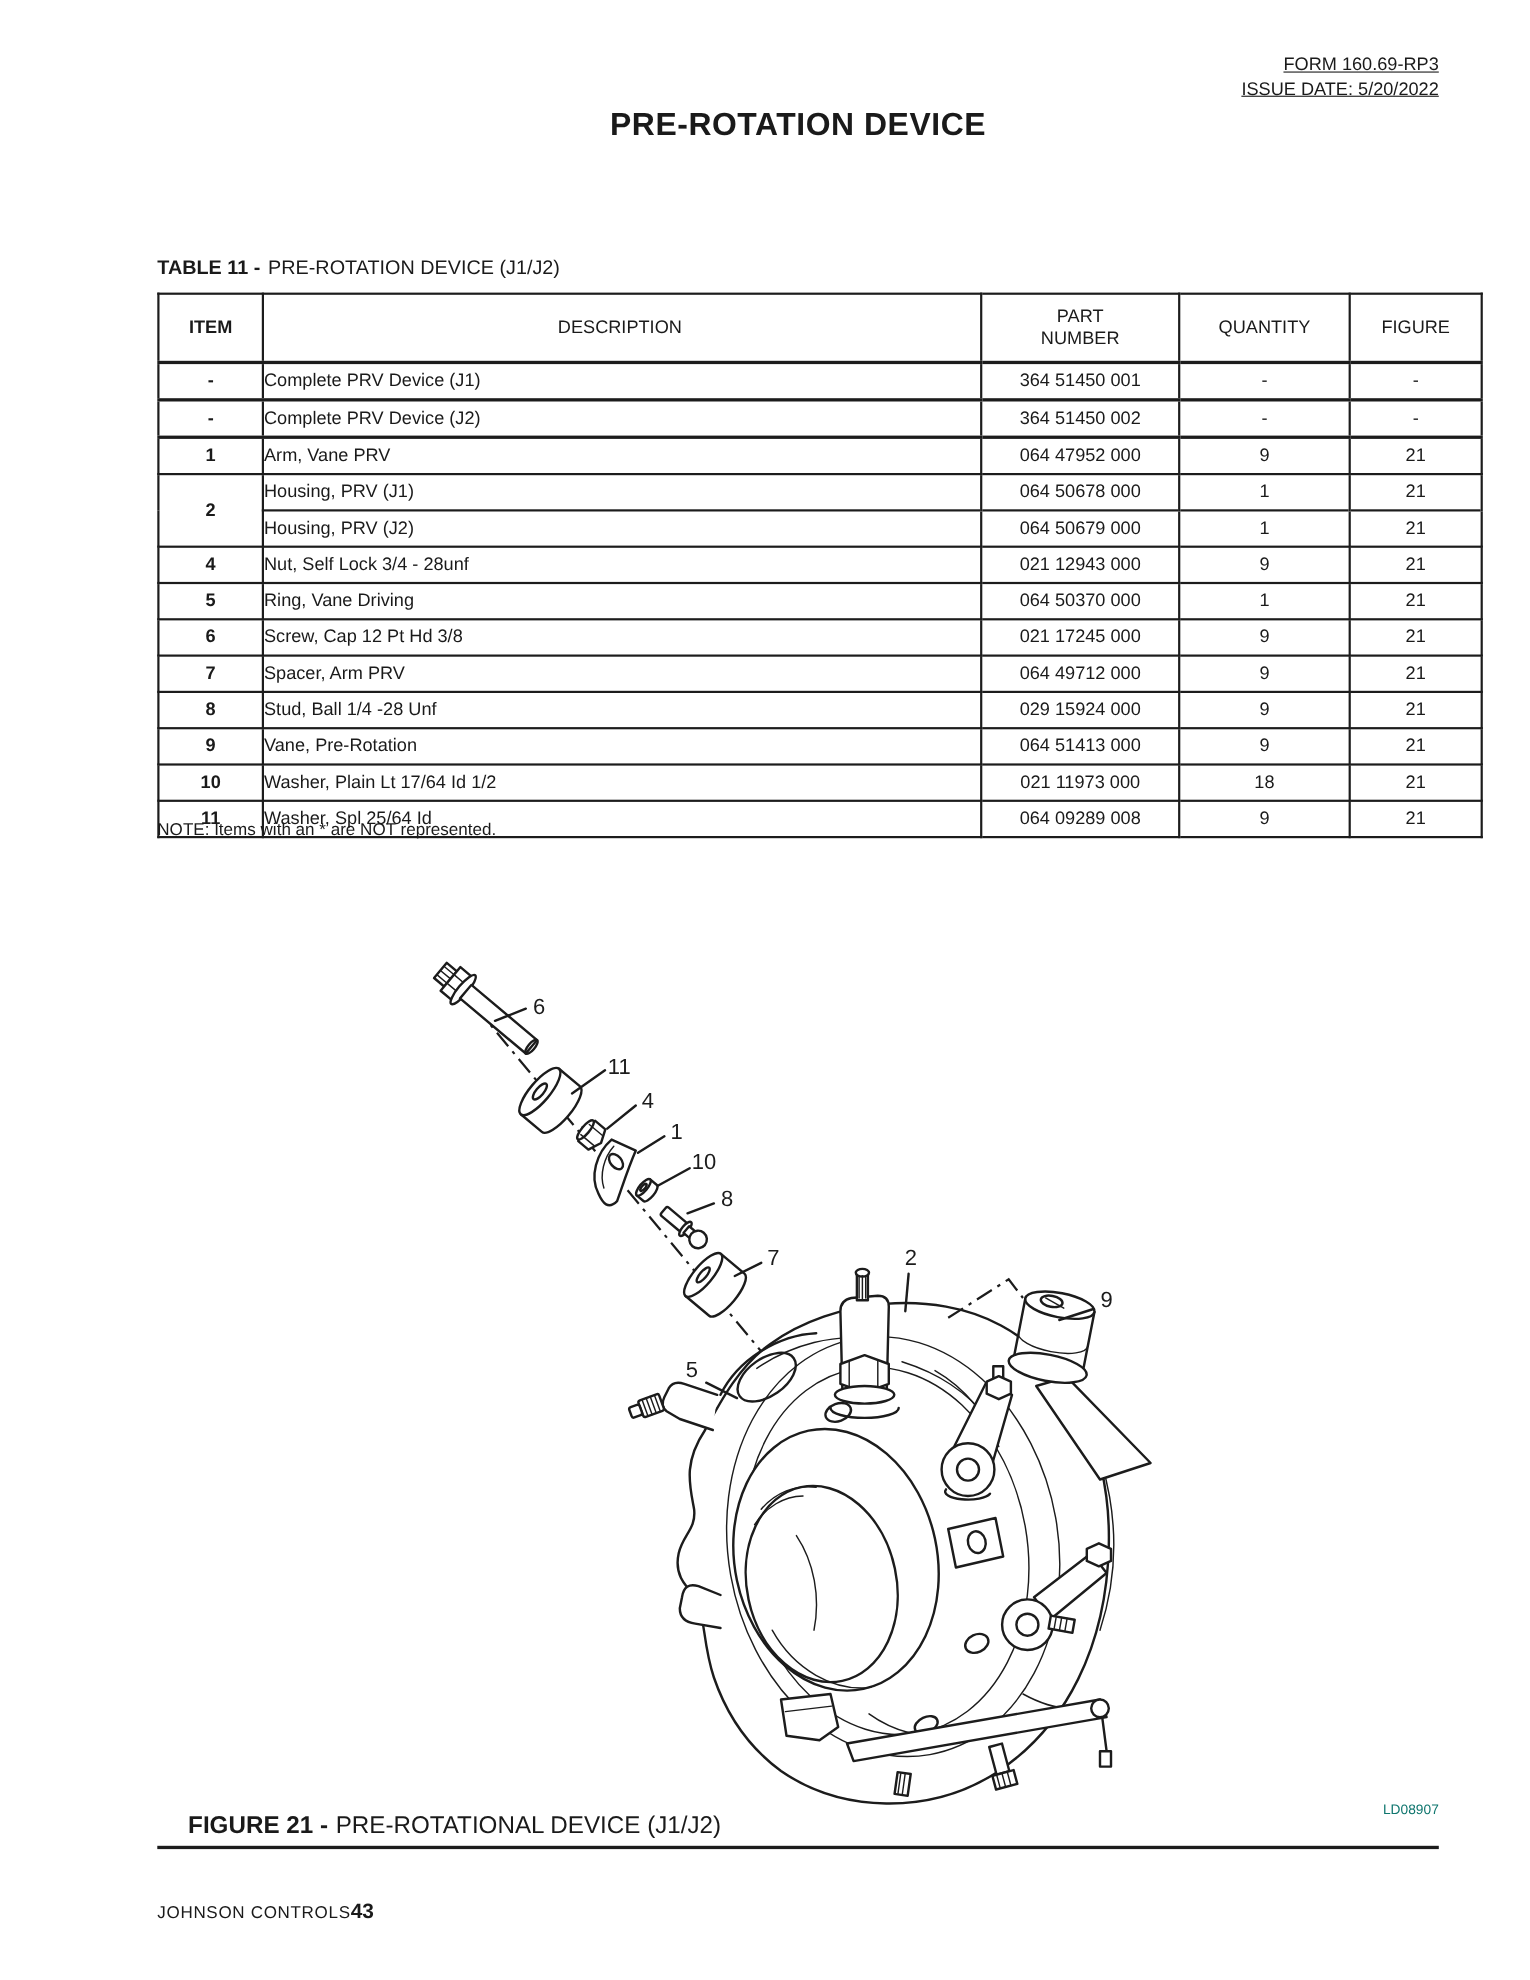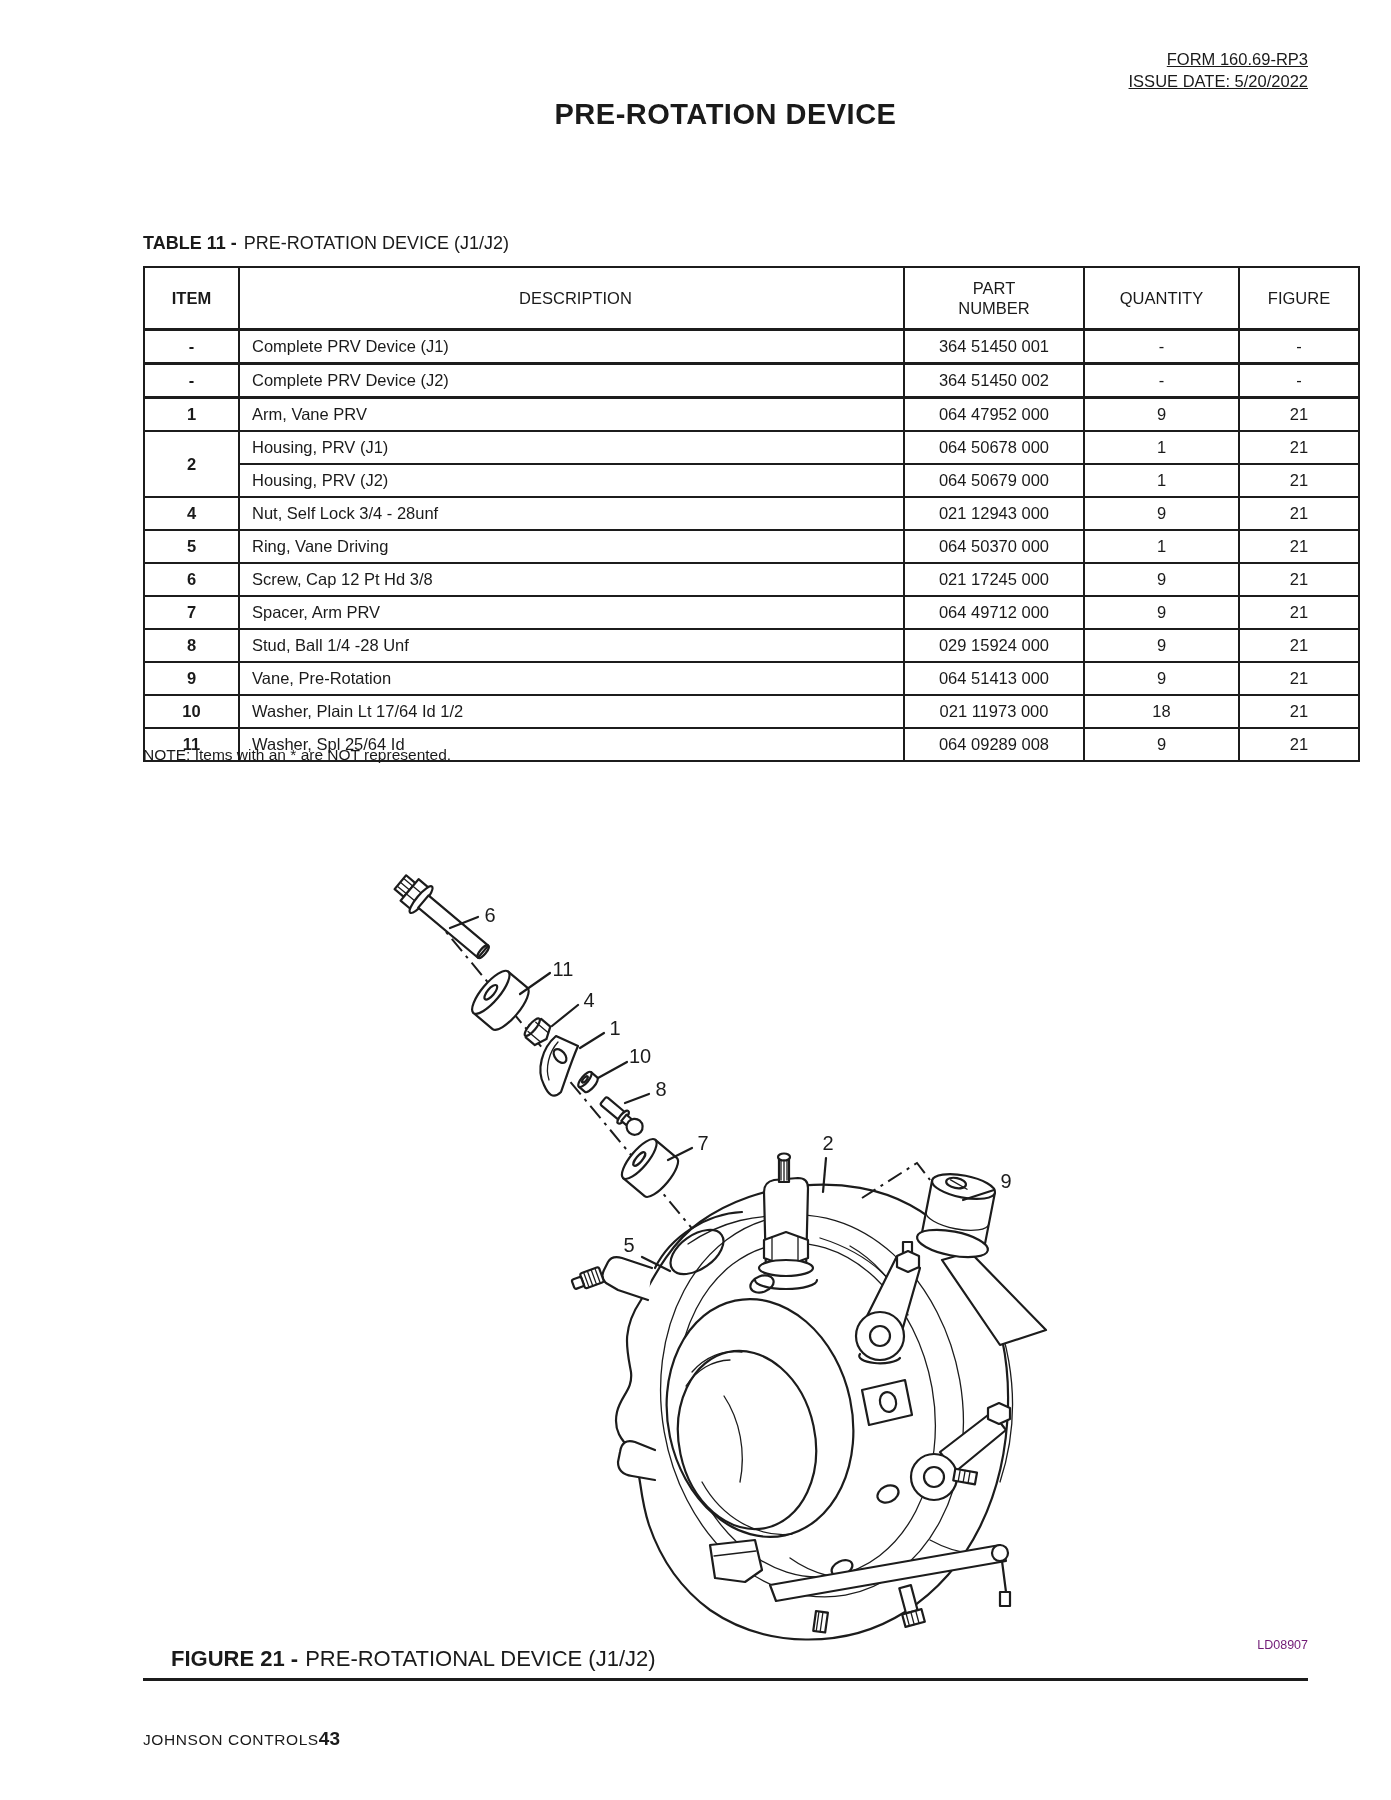--- a/index.html
+++ b/index.html
@@ -16,31 +16,31 @@
   .cap-bold{font-weight:bold;margin-right:7px;}
   
   .parts-table{top:266px;left:143px;}
   table{border-collapse:collapse;table-layout:fixed;width:1157px;background:#fff;}
   th,td{border:2px solid #1c1c1c;font-size:16.5px;padding:0 4px;overflow:hidden;}
   table{border:1px solid #b91c1c;}
   thead th{height:60px;font-weight:bold;text-align:center;vertical-align:middle;border-bottom:3px solid #1c1c1c;}
   .th-part{white-space:pre-line;line-height:20px;}
   tbody td{height:31px;vertical-align:middle;}
   .c-item{width:85px;text-align:center;font-weight:bold;}
-  .c-desc{width:647px;text-align:left;padding-left:12px;font-weight:normal;}
+  .c-desc{width:647px;text-align:left;padding-left:0;font-weight:normal;}
   .c-part{width:170px;text-align:center;font-weight:normal;}
   .c-qty{width:145px;text-align:center;font-weight:normal;}
   .c-fig{width:110px;text-align:center;font-weight:normal;}
   tr.heavy td{border-bottom-width:3px;}
   tr.lite td{border-bottom-width:1.5px;}
   
   .note-text{top:746px;left:143px;font-size:15.5px;}
   
   .figure-svg{top:855px;left:0;}
-  .fig-idcode{top:1638px;right:83px;font-size:12.5px;color:#701a75;}
+  .fig-idcode{top:1638px;right:83px;font-size:12.5px;color:#0f766e;}
   .figure-caption{top:1646px;left:143px;font-size:22px;margin-left:28px;}
   .fig-divider{top:1678px;left:143px;width:1165px;border-top:3.5px solid #1c1c1c;height:0;}
   
   .doc-footer{top:1728px;left:143px;width:1165px;display:flex;align-items:baseline;}
   .footer-company{font-size:15.5px;letter-spacing:.6px;}
   .page-number{font-size:19px;font-weight:bold;}
   
   .ln{fill:none;stroke:#1c1c1c;stroke-width:2.2;stroke-linecap:round;stroke-linejoin:round;}
   .fw{fill:#ffffff;stroke:#1c1c1c;stroke-width:2.2;stroke-linecap:round;stroke-linejoin:round;}
   .thin{fill:none;stroke:#1c1c1c;stroke-width:1.3;stroke-linecap:round;}

